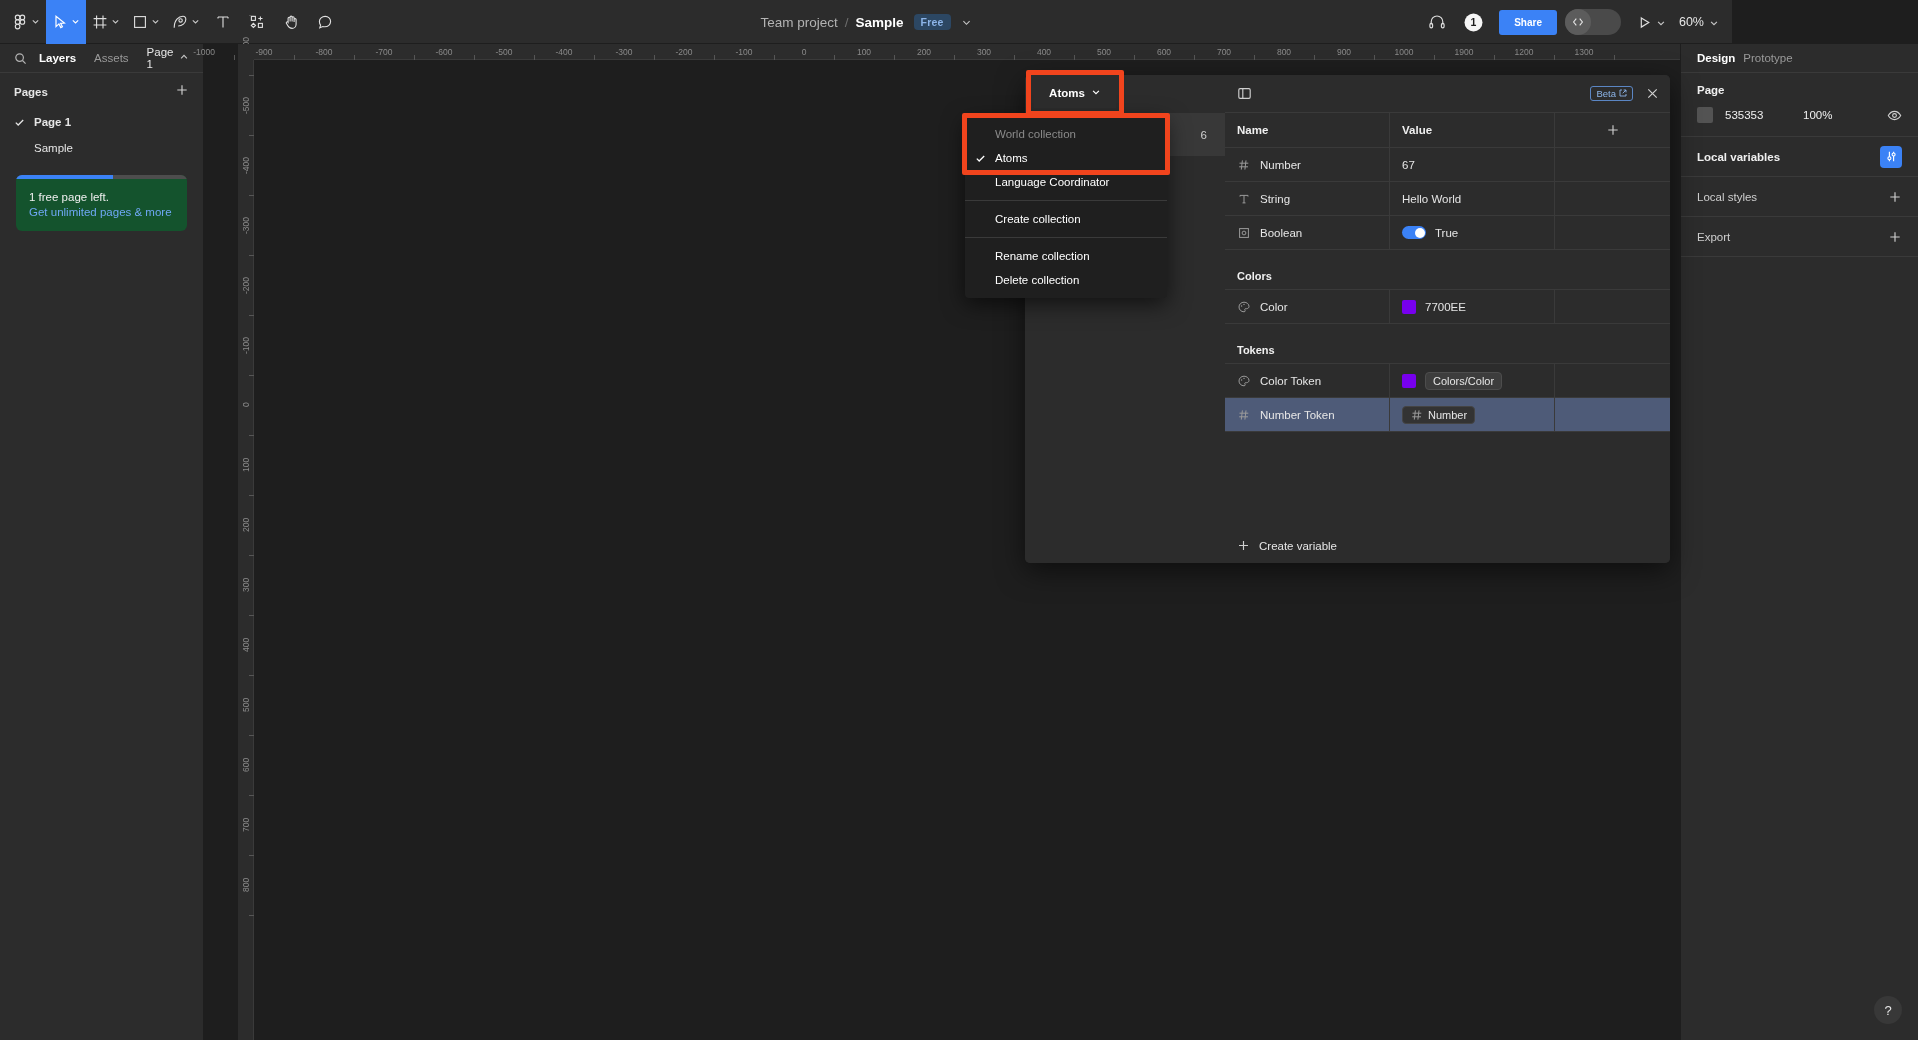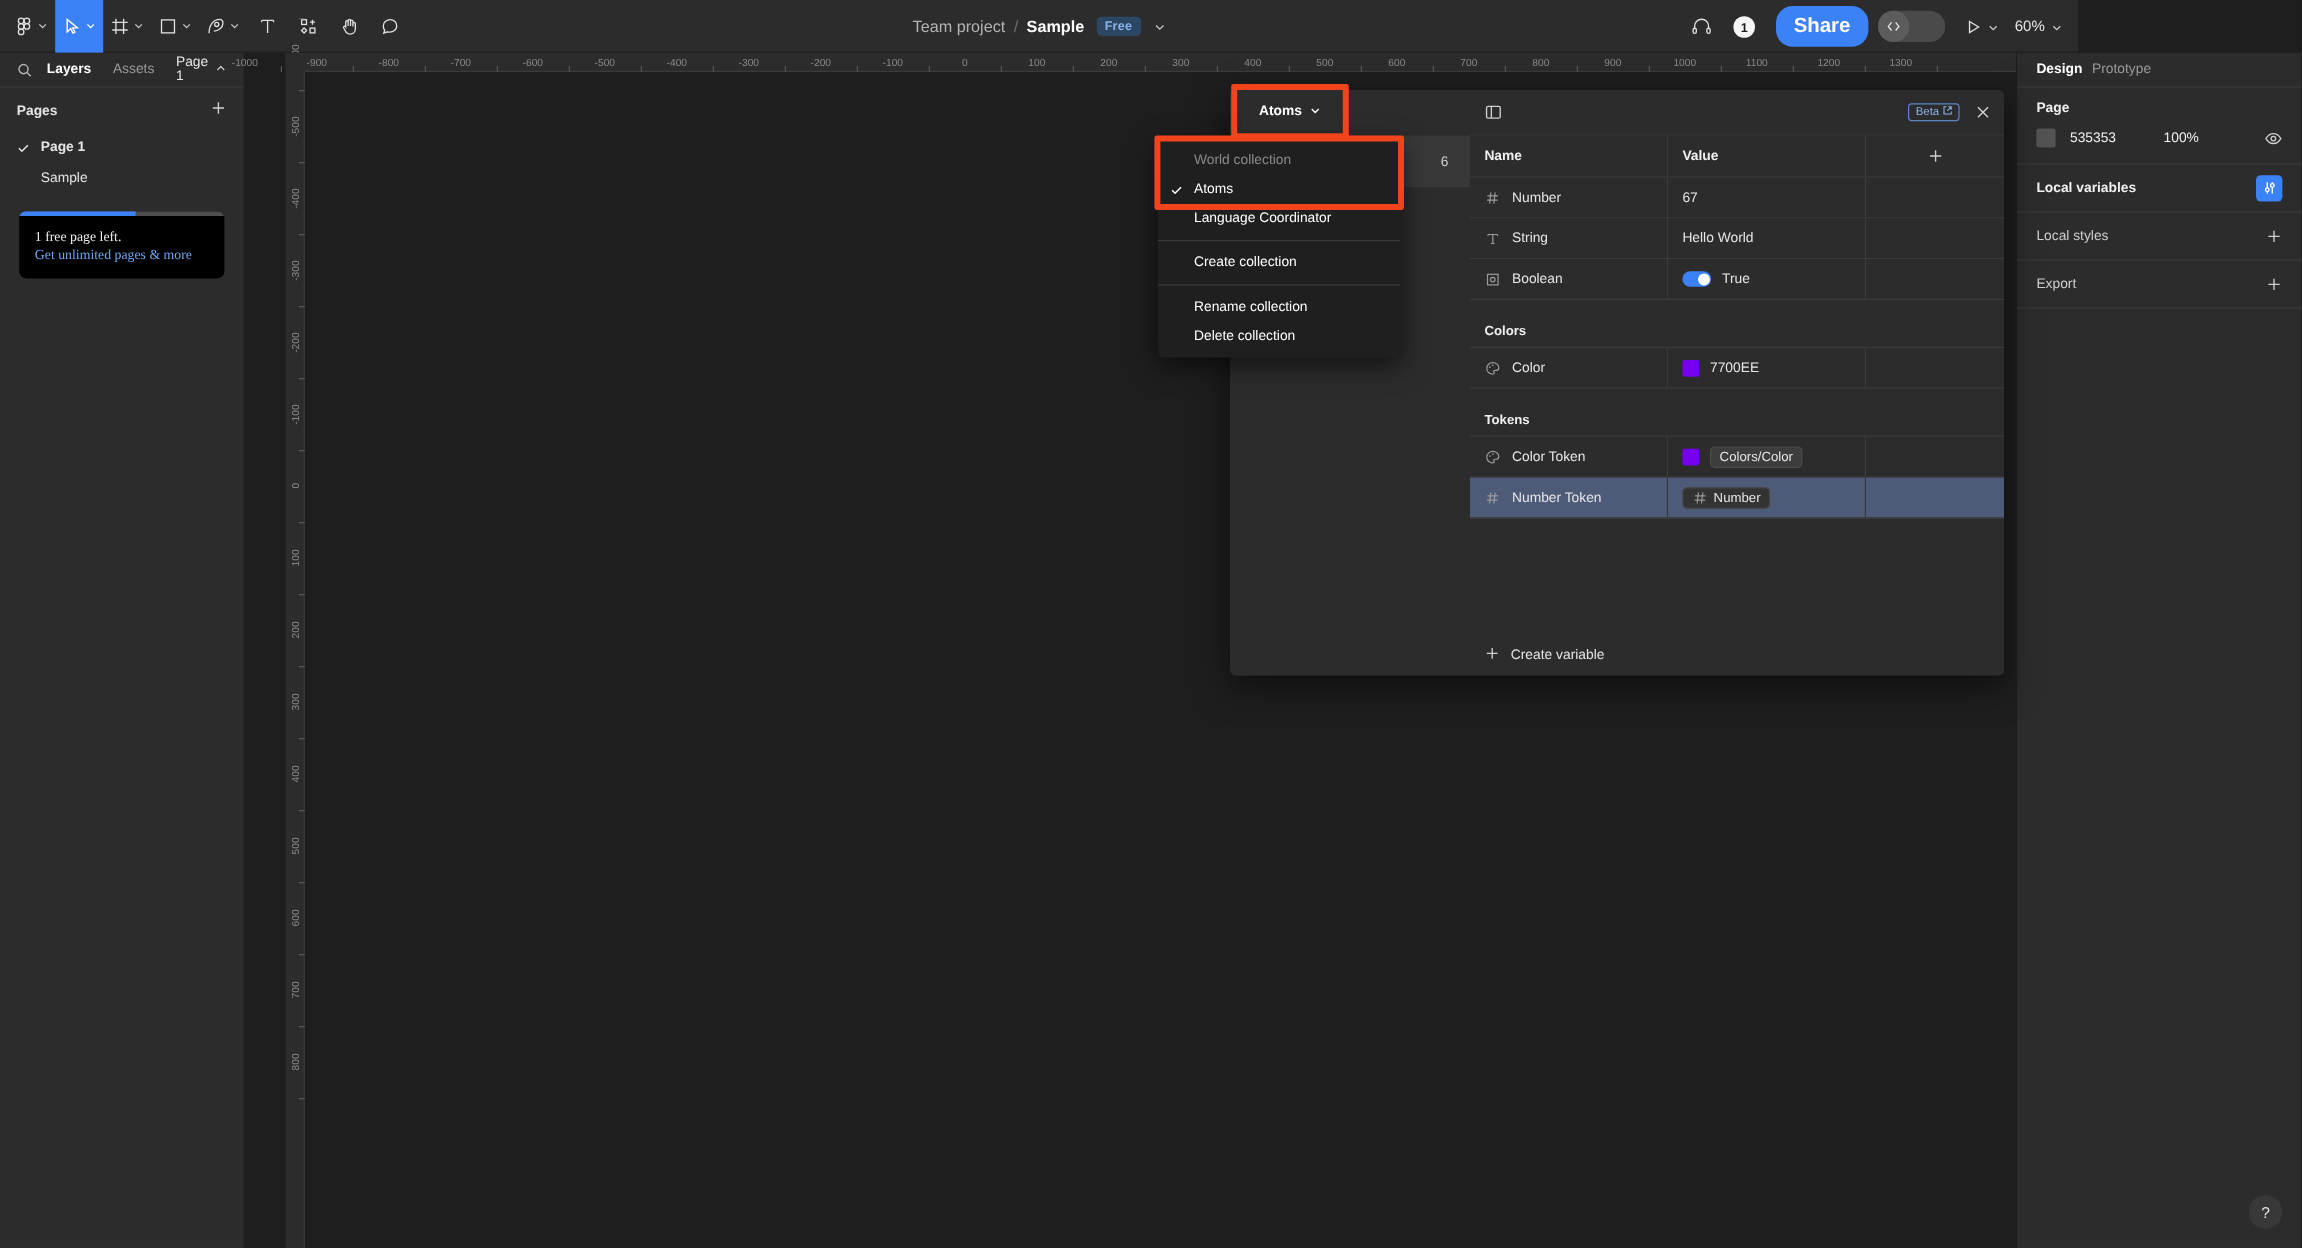--- a/index.html
+++ b/index.html
@@ -47,22 +47,22 @@
 
   .tb-right {
     position:absolute; right:0; top:0; height:44px;
     display:flex; align-items:center; gap:0; padding-right:14px;
   }
   .ic-btn {
     width:36px; height:36px; display:flex; align-items:center; justify-content:center;
     color:#d8d8d8; cursor:pointer;
   }
   .share-btn {
-    background:#3b82f6; color:#fff; font-size:17px; font-weight:700;
-    padding:7px 15px; border-radius:14px; margin:0 8px; cursor:pointer;
+    background:#3b82f6; color:#fff; font-size:10px; font-weight:700;
+    padding:7px 15px; border-radius:3px; margin:0 8px; cursor:pointer;
   }
   .devmode {
     width:56px; height:26px; border-radius:13px; background:#4a4a4a;
     display:flex; align-items:center; cursor:pointer; margin-right:8px;
   }
   .devmode .knob {
     width:26px; height:26px; border-radius:13px; background:#5c5c5c;
     display:flex; align-items:center; justify-content:center; color:#e0e0e0;
     font-size:10px; font-weight:700;
   }
@@ -91,22 +91,22 @@
   .pages-title { font-size:11.5px; font-weight:700; color:#e6e6e6; }
   .pages-plus { margin-left:auto; color:#cfcfcf; cursor:pointer; }
   .page-row {
     display:flex; align-items:center; height:26px; padding:0 14px;
     font-size:11.5px; color:#e6e6e6; cursor:pointer;
   }
   .page-row .chk { width:20px; color:#e6e6e6; display:flex; align-items:center; }
   .page-row .nm { font-weight:700; }
   .page-row.sub .nm { font-weight:400; }
   .promo {
-    margin:14px 16px 0 16px; background:#000000; border-radius:6px;
-    overflow:hidden; padding:0 0 13px 0;font-family:Liberation Serif, serif;
+    margin:14px 16px 0 16px; background:#14532d; border-radius:6px;
+    overflow:hidden; padding:0 0 13px 0;
   }
   .promo-bar { height:4px; background:#4d4d4d; }
   .promo-bar i { display:block; height:4px; width:57%; background:#3b82f6; }
   .promo-t1 { font-size:11.5px; color:#f0f0f0; padding:12px 13px 0 13px; }
   .promo-t2 { font-size:11.5px; color:#6fa8f5; padding:3px 13px 0 13px; cursor:pointer; }
 
   
   .canvas {
     position:absolute; left:238px; top:44px; right:238px; bottom:0;
     background:#1e1e1e;
@@ -503,21 +503,21 @@
         <div class="rh-tick" style="left: 926px;">600</div>
         <div class="rh-mark" style="left: 956px;"></div>
         <div class="rh-tick" style="left: 986px;">700</div>
         <div class="rh-mark" style="left: 1016px;"></div>
         <div class="rh-tick" style="left: 1046px;">800</div>
         <div class="rh-mark" style="left: 1076px;"></div>
         <div class="rh-tick" style="left: 1106px;">900</div>
         <div class="rh-mark" style="left: 1136px;"></div>
         <div class="rh-tick" style="left: 1166px;">1000</div>
         <div class="rh-mark" style="left: 1196px;"></div>
-        <div class="rh-tick" style="left: 1226px;">1100</div>
+        <div class="rh-tick" style="left: 1226px;">1900</div>
         <div class="rh-mark" style="left: 1256px;"></div>
         <div class="rh-tick" style="left: 1286px;">1200</div>
         <div class="rh-mark" style="left: 1316px;"></div>
         <div class="rh-tick" style="left: 1346px;">1300</div>
         <div class="rh-mark" style="left: 1376px;"></div>
       </div>
     <div class="ruler-v" id="rulerV">
         <div class="rv-tick" style="top: -91px; height: 32px; writing-mode: vertical-rl; transform: rotate(180deg); display: flex; align-items: center; justify-content: center;">-700</div>
         <div class="rv-mark" style="top: -45px;"></div>
         <div class="rv-tick" style="top: -31px; height: 32px; writing-mode: vertical-rl; transform: rotate(180deg); display: flex; align-items: center; justify-content: center;">-600</div>

